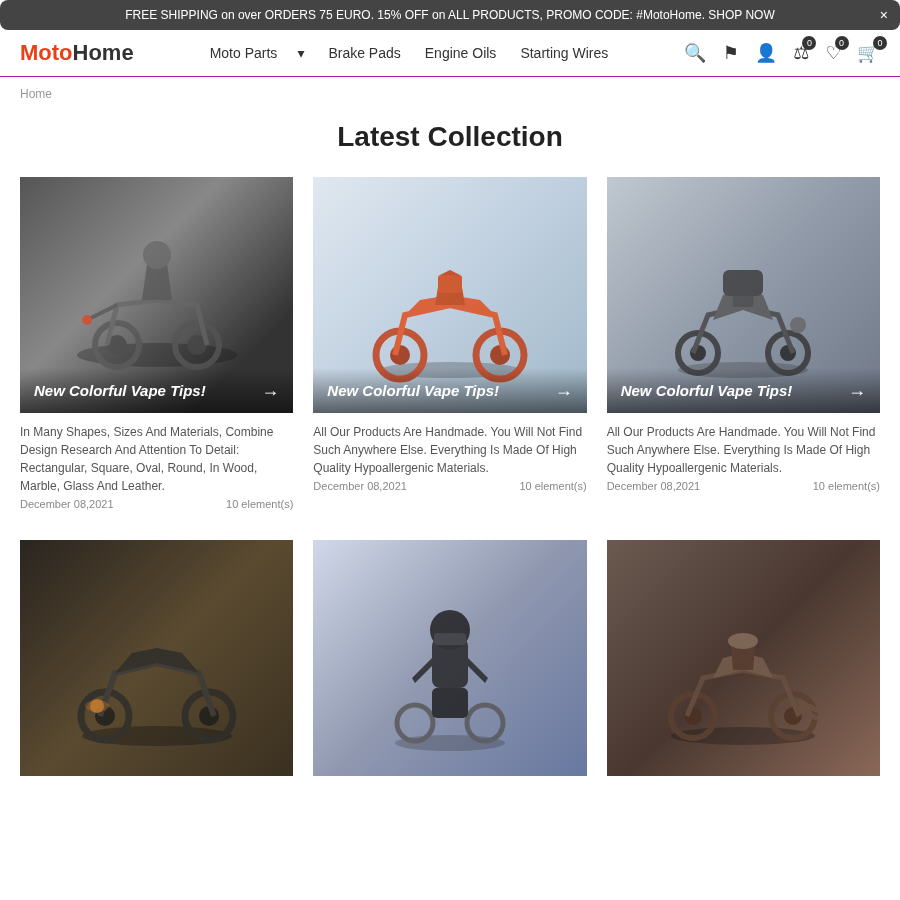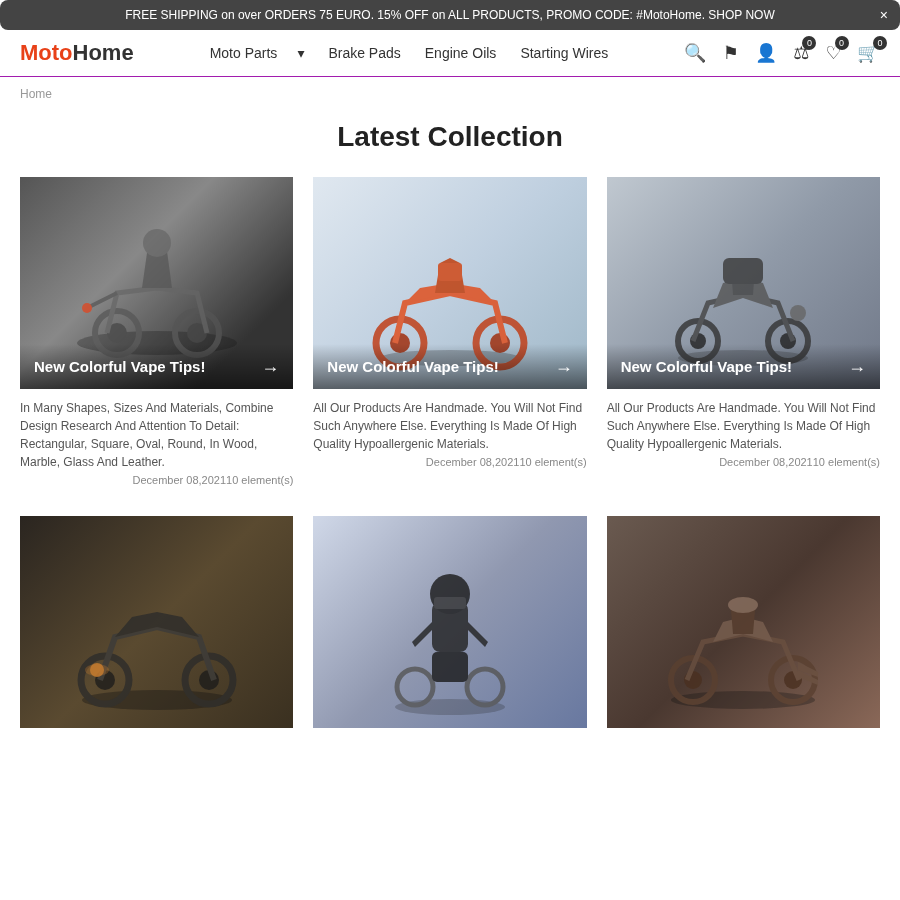--- a/index.html
+++ b/index.html
@@ -108,22 +108,23 @@
     }
 
     .card {
       display: flex;
       flex-direction: column;
     }
 
     .card-image-wrapper {
       position: relative;
       overflow: hidden;
-      height: 212px;
+      height: 236px;
       background: #888;
+      font-style: italic;
     }
 
     .card-overlay {
       position: absolute;
       bottom: 0;
       left: 0;
       right: 0;
       background: linear-gradient(transparent, rgba(0,0,0,0.55));
       padding: 12px 14px;
       display: flex;
@@ -144,21 +145,21 @@
       padding: 10px 0;
     }
     .card-description {
       font-size: 12px;
       color: #555;
       line-height: 1.5;
       margin-bottom: 3px;
     }
     .card-meta {
       display: flex;
-      justify-content: flex-end;
+      justify-content: space-between;
       font-size: 11px;
       color: #888;
     }
 
     
     .img-placeholder-1 {
       background: linear-gradient(135deg, #555 0%, #888 40%, #333 80%);
     }
     .img-placeholder-2 {
       background: linear-gradient(135deg, #e0e8f0 0%, #c0d0e0 50%, #a0b8c8 100%);

